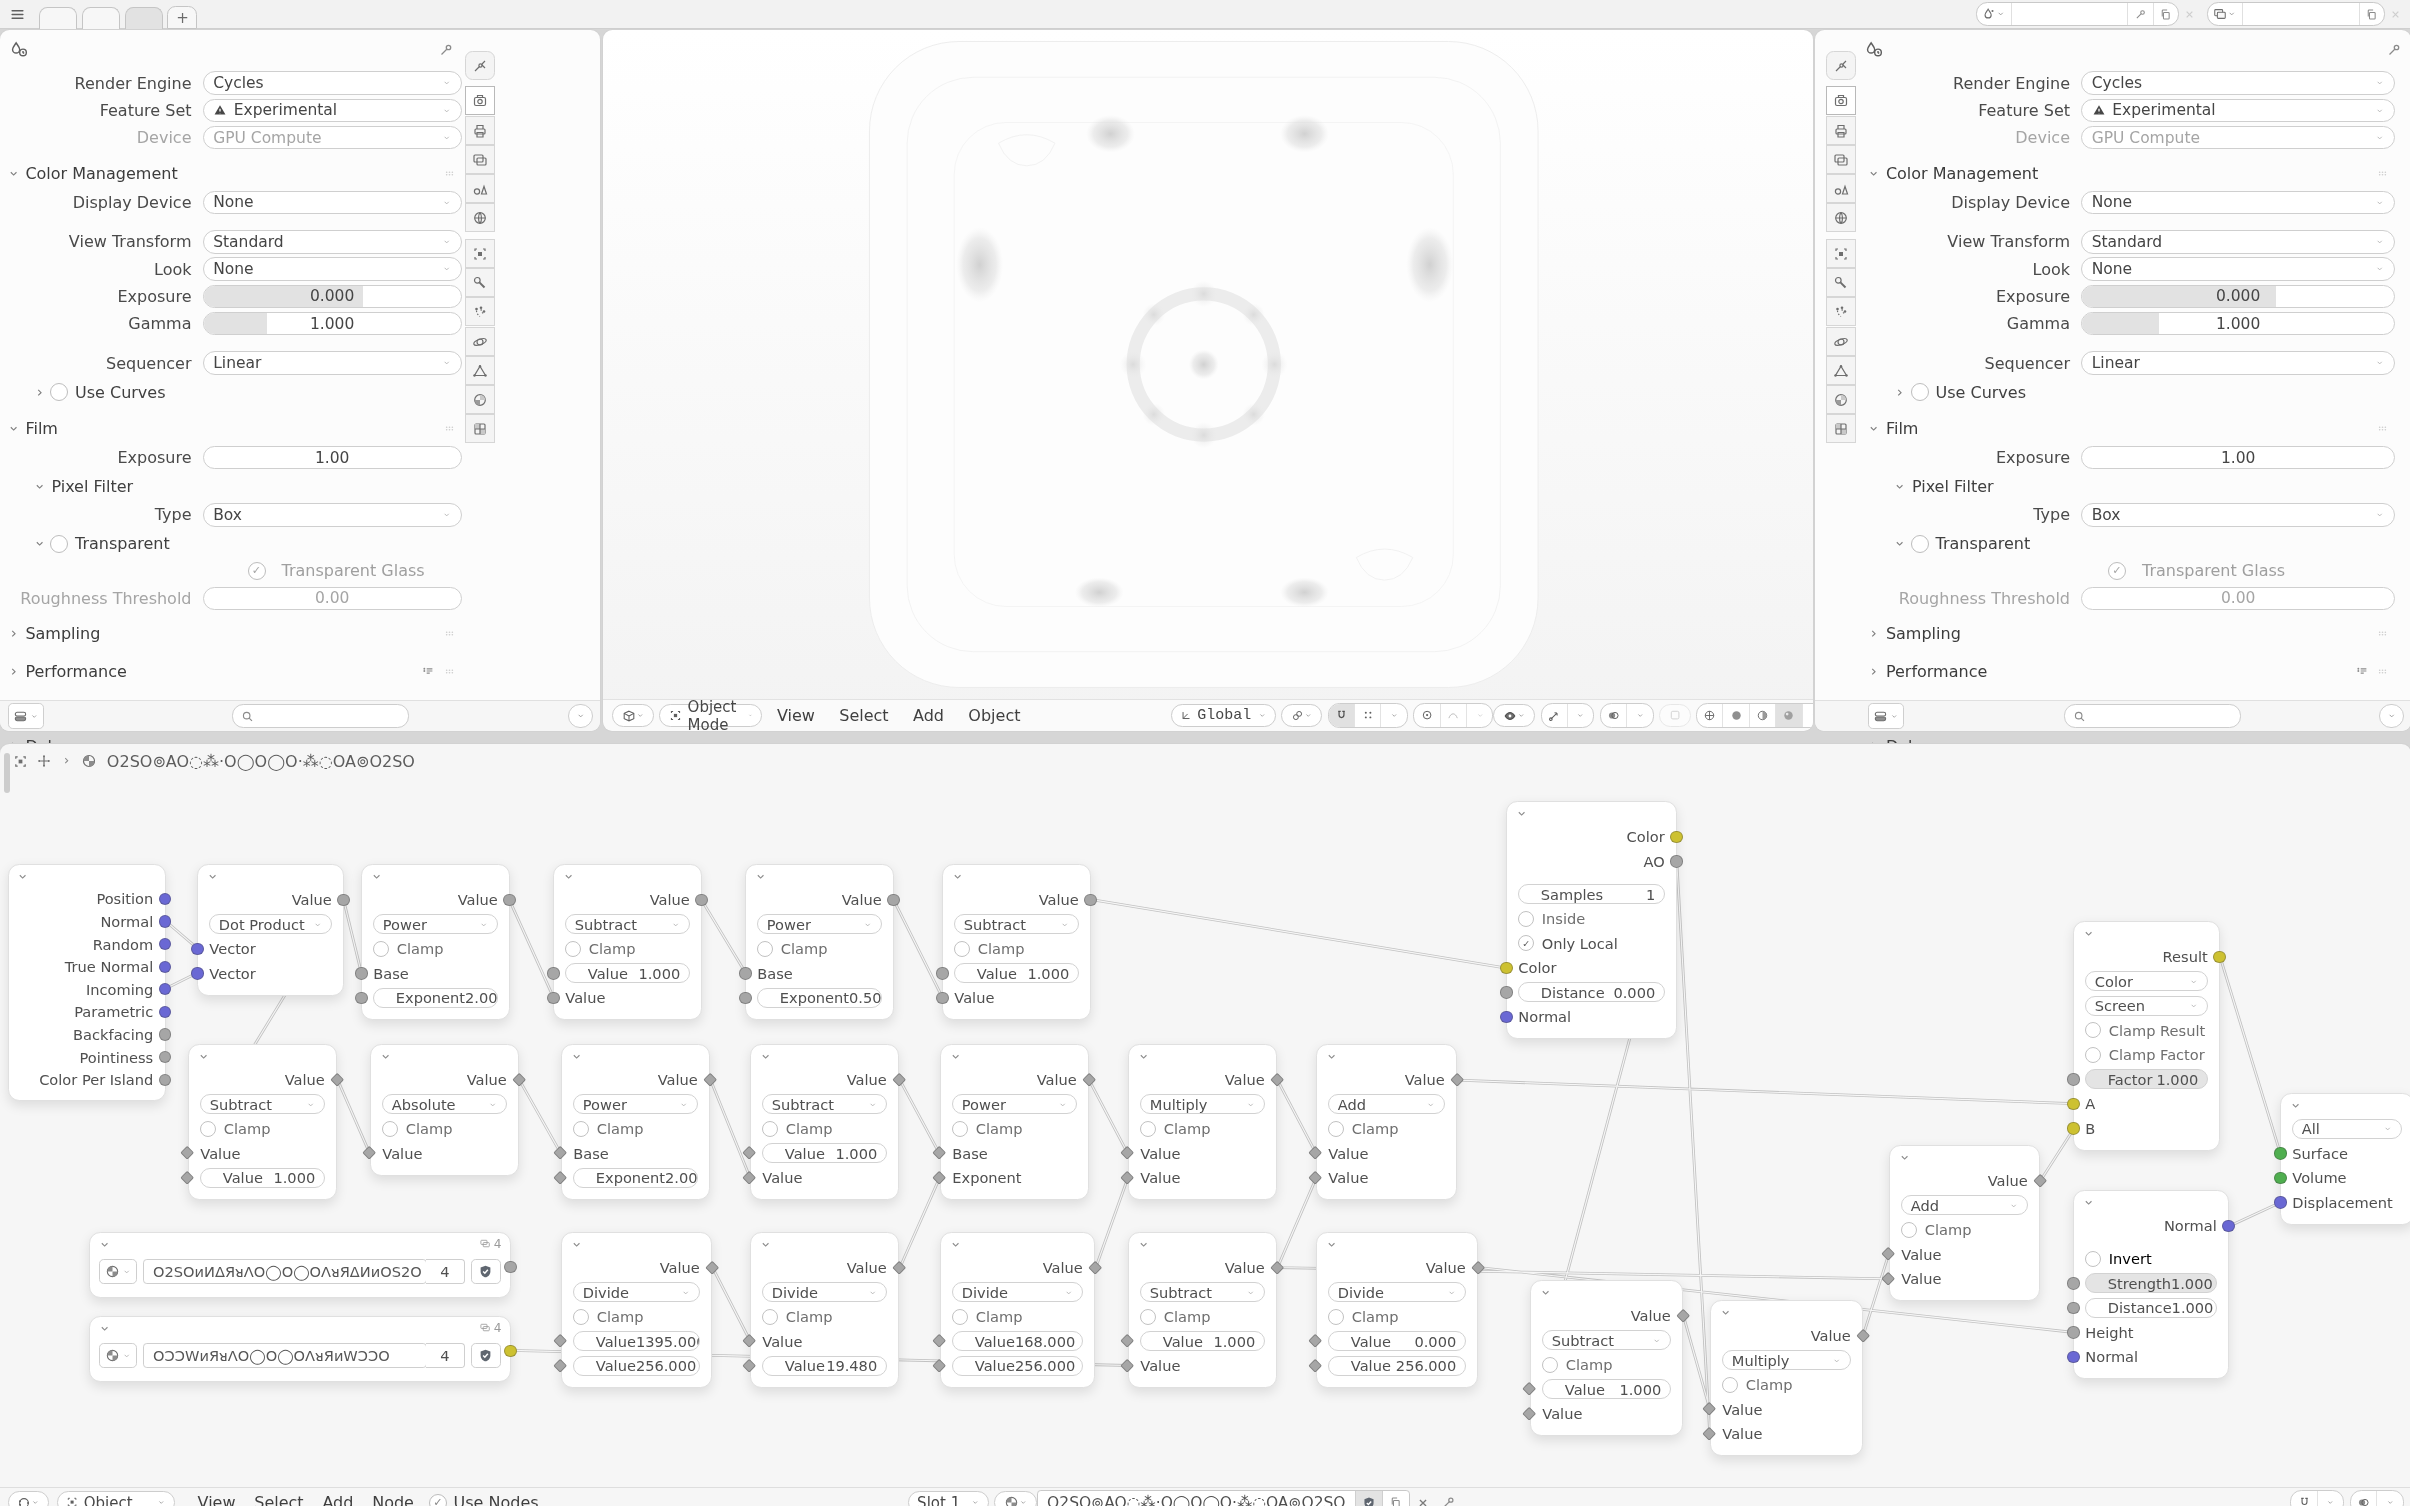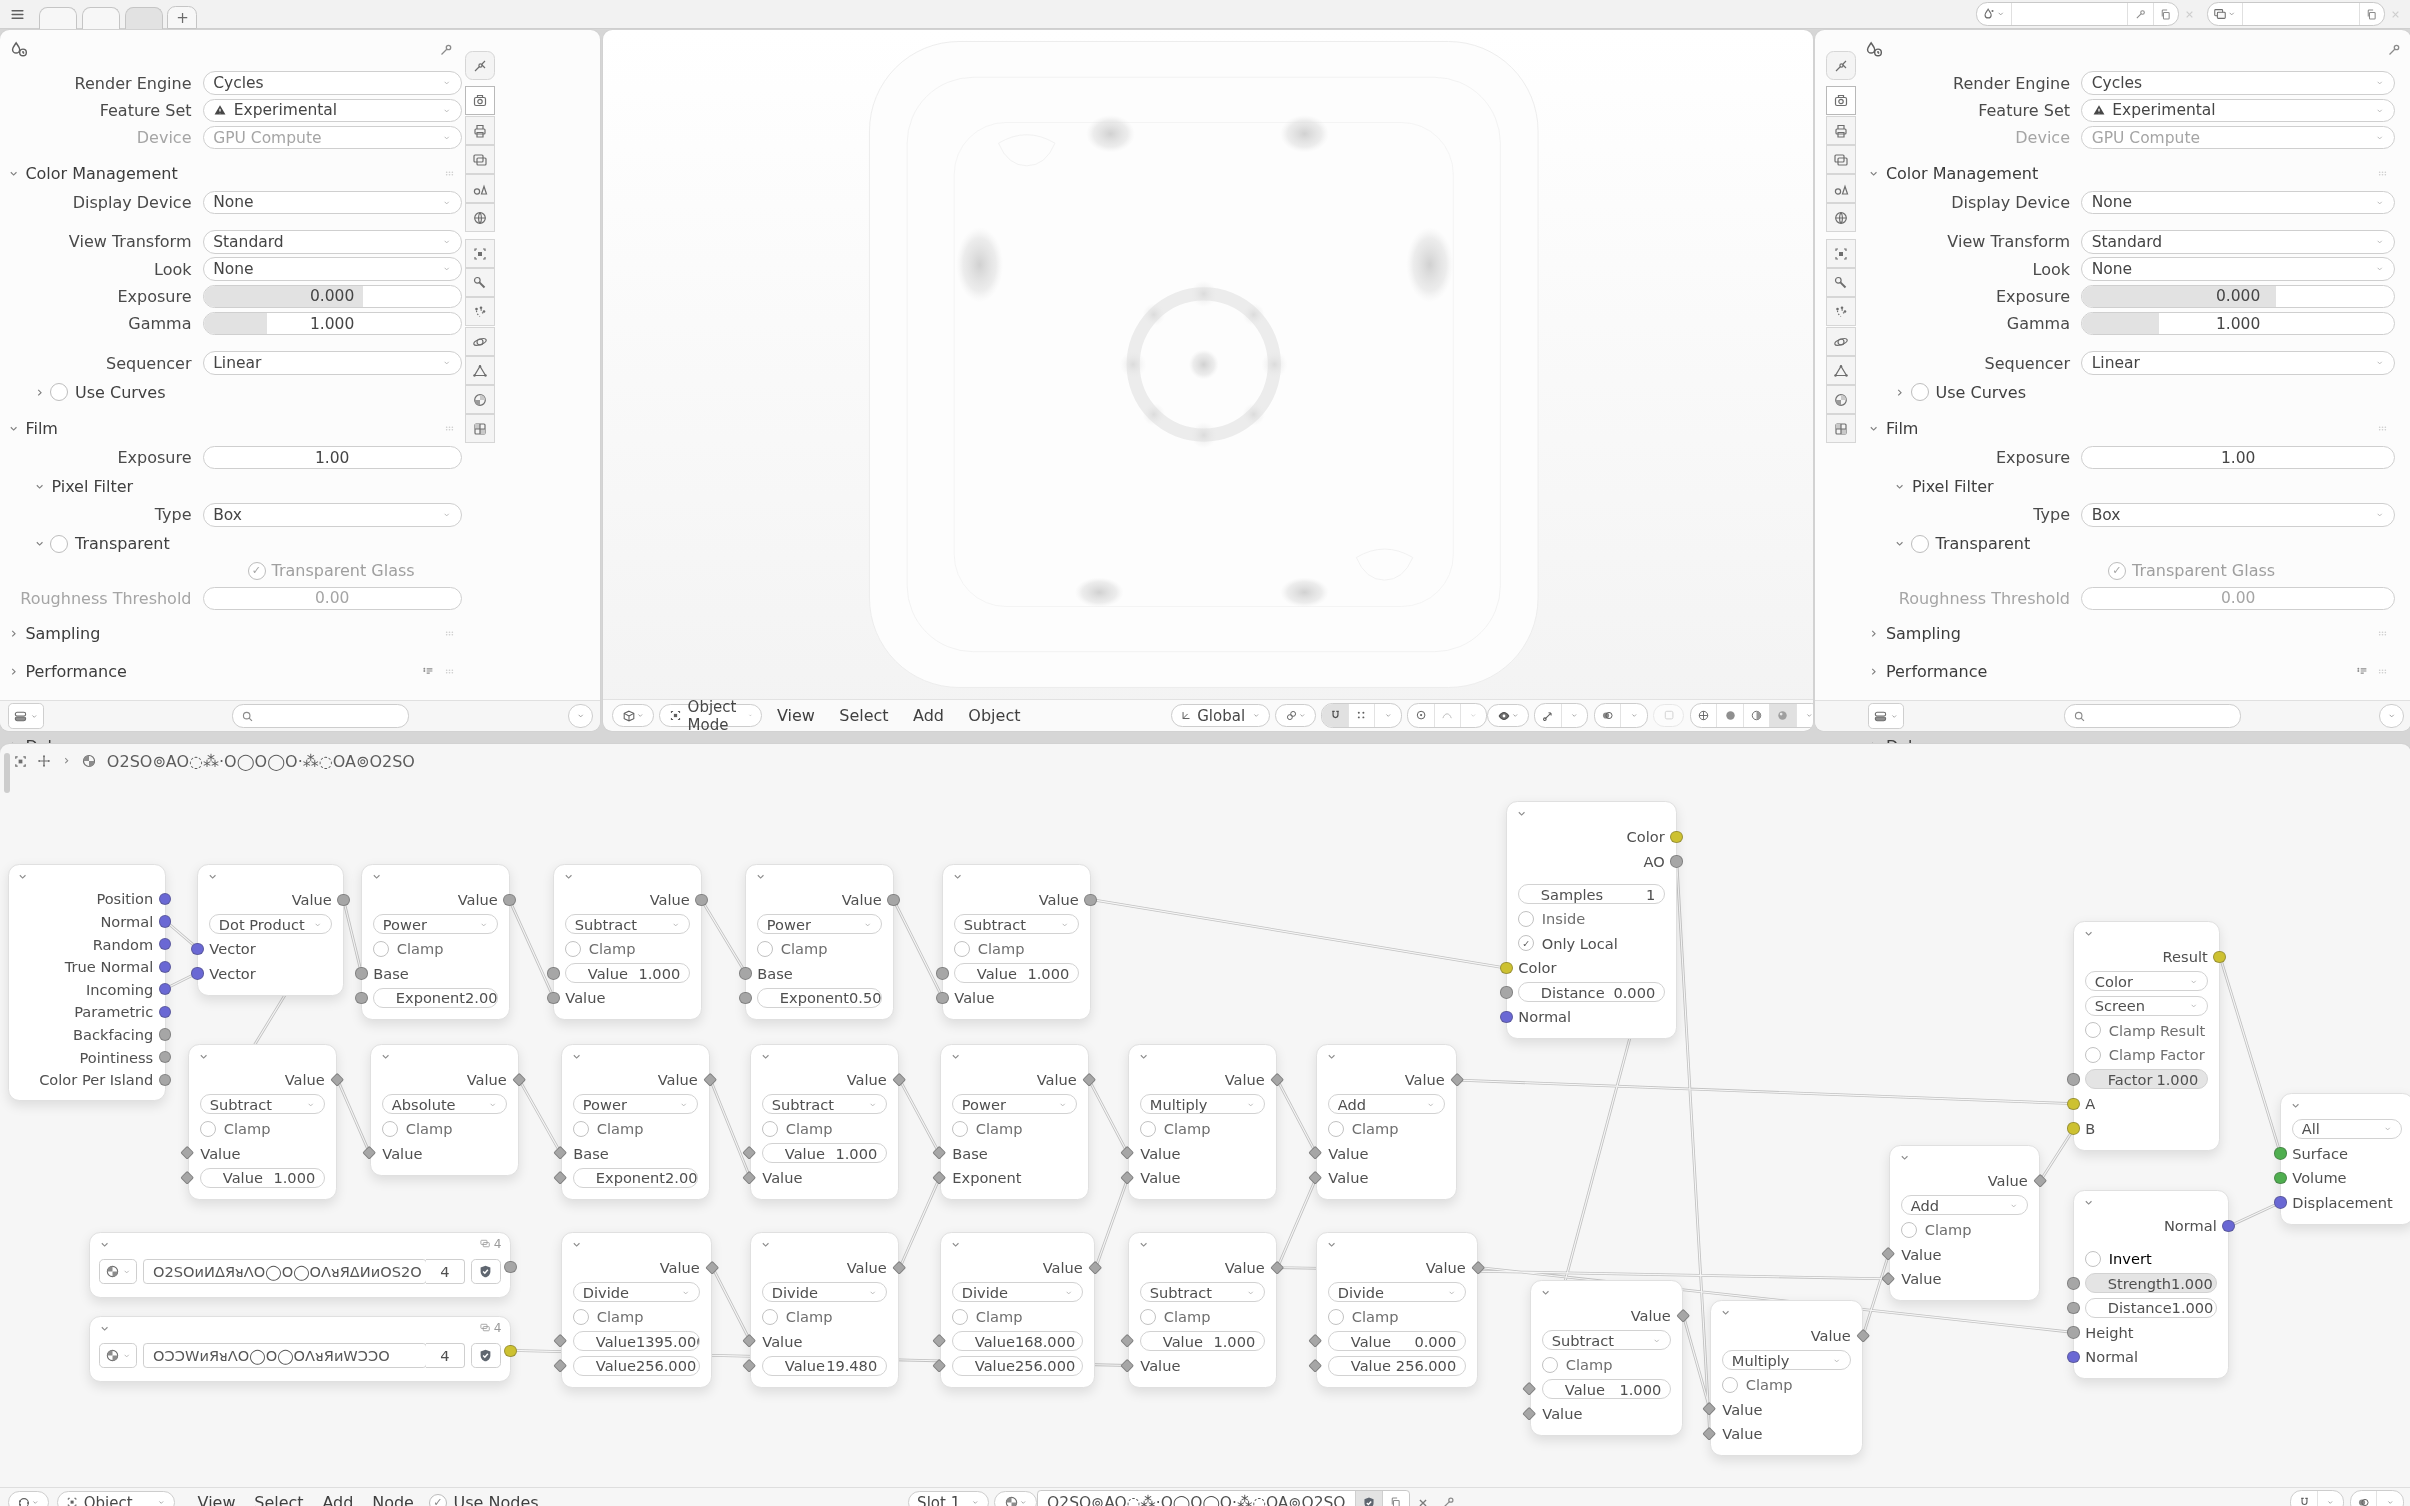--- a/index.html
+++ b/index.html
@@ -29,21 +29,21 @@
   .pwidget.slider{justify-content:center;}
   .sfill{position:absolute;left:0;top:0;bottom:0;background:#e2e2e2;}
   .sval{position:relative;}
   .psec{display:flex;align-items:center;height:28px;margin-top:9.4px;font-size:16px;color:#3c3c3c;}
   .psec .title{margin-left:6.6px;}
   .psec .right{margin-left:auto;display:flex;align-items:center;gap:7.5px;padding-right:5.6px;}
   .psub{display:flex;align-items:center;height:26px;margin-left:26px;font-size:16px;color:#404040;margin-top:3.8px;}
   .psub .title{margin-left:6.6px;}
   .cbc{width:16px;height:16px;border:0.9px solid #bdbdbd;border-radius:50%;background:#fff;display:inline-flex;align-items:center;justify-content:center;font-size:11.3px;color:#5a5a5a;flex:0 0 auto;}
   .cbc.on:after{content:"✓";}
-  .pcheck{display:flex;align-items:center;gap:6px;height:24.5px;margin:1.9px 0 1.9px 240px;font-size:16px;color:#9f9f9f;}
+  .pcheck{display:flex;align-items:center;gap:16px;height:24.5px;margin:1.9px 0 1.9px 240px;font-size:16px;color:#9f9f9f;}
   .pgap{height:9.4px;}
   .tabstrip{position:absolute;top:0;width:34px;}
   .tabbox{position:absolute;left:3.8px;width:28px;height:27px;border:0.9px solid #d6d6d6;background:#f4f4f4;display:flex;align-items:center;justify-content:center;}
   .tabbox.solo{border-radius:7.5px;}
   .tabbox.active{background:#ffffff;border-color:#b9b9b9;box-shadow:0 0 0 0.9px #fff inset;}
   .efoot{position:absolute;left:0;right:0;bottom:0;height:31px;background:#f6f6f6;border-top:0.9px solid #e0e0e0;border-radius:0 0 9.4px 9.4px;display:flex;align-items:center;padding:0 7.5px;box-sizing:border-box;}
   .searchpill{height:21.7px;border:0.9px solid #cdcdcd;border-radius:11.3px;background:#fff;display:flex;align-items:center;padding:0 7.5px;width:160px;}
   .circbtn{width:22.6px;height:22.6px;border:0.9px solid #cdcdcd;border-radius:50%;background:#fff;display:flex;align-items:center;justify-content:center;}
   
   #viewport{left:603px;top:30px;width:1210px;height:701px;overflow:hidden;background:linear-gradient(#ffffff,#f3f3f3);}
@@ -609,21 +609,21 @@
           <span>Object Mode</span>
           <svg style="margin-left:7.5px" width="8.5" height="8.5" viewBox="0 0 16 16" fill="none" stroke="#9a9a9a" stroke-width="1.6">
             <path d="M4.5 6.5 8 10l3.5-3.5"></path>
           </svg>
         </span>
       <span class="menu">View</span>
       <span class="menu">Select</span>
       <span class="menu">Add</span>
       <span class="menu">Object</span>
     </div>
-    <div class="vgroup" style="margin-left:141px;">
+    <div class="vgroup" style="margin-left:141px;font-family:Liberation Mono, monospace;">
       <span class="pill">
           <span class="icon" style="margin-right:4.7px">
             <svg width="12.2" height="12.2" viewBox="0 0 16 16" fill="none" stroke="#5f5f5f" stroke-width="1.3">
               <path d="M4 12.5h8.5M4 12.5V4M4 12.5l6-6"></path>
             </svg>
           </span>
           <span>Global</span>
           <svg style="margin-left:6.6px" width="8.5" height="8.5" viewBox="0 0 16 16" fill="none" stroke="#9a9a9a" stroke-width="1.6">
             <path d="M4.5 6.5 8 10l3.5-3.5"></path>
           </svg>

